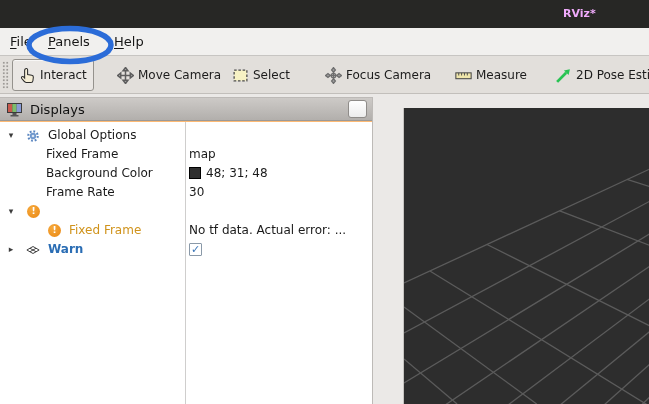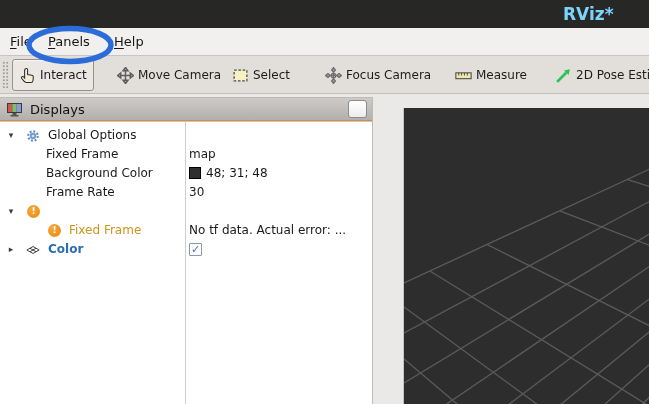--- a/index.html
+++ b/index.html
@@ -3,22 +3,22 @@
 <meta charset="utf-8">
 <style>
   * { margin:0; padding:0; box-sizing:border-box; }
   html,body { width:649px; height:404px; }
   body { font-family:"DejaVu Sans", sans-serif; overflow:hidden; }
 
   .window { position:relative; width:649px; height:404px; background:#ebe9e7; overflow:hidden; }
 
   
   .titlebar { position:absolute; left:0; top:0; width:100%; height:28px; background:#272725; }
-  .titlebar .title { position:absolute; left:563px; top:0; line-height:28px; color:#7dd3fc;
-                     font-size:17px; font-weight:bold; }
+  .titlebar .title { position:absolute; left:563px; top:0; line-height:28px; color:#f0abfc;
+                     font-size:11px; font-weight:bold; }
 
   
   .menubar { position:absolute; left:0; top:28px; width:100%; height:28px; background:#f1f0ee;
              border-bottom:1px solid #c7c5c2; }
   .menu-item { position:absolute; top:0; height:27px; line-height:27px; font-size:13px;
                color:#161616; padding:0 6px; cursor:default; }
   .menu-item .mn { text-decoration:underline; text-underline-offset:2px; }
   #menu-file   { left:4px; }
   #menu-panels { left:42px;text-align:center; }
   #menu-help   { left:108px; }
@@ -241,21 +241,21 @@
         <span class="twist">▸</span>
         <span class="ricon" style="left:26px">
           <svg viewBox="0 0 16 16">
               <g stroke="#3d3d3d" stroke-width="1.1" fill="none">
                 <path d="M1 8 L8 4 L15 8 L8 12 Z"></path>
                 <path d="M4.5 6 L11.5 10"></path>
                 <path d="M11.5 6 L4.5 10"></path>
               </g>
             </svg>
         </span>
-        <span class="rlabel grid-label" style="left:48px">Color</span>
+        <span class="rlabel grid-label" style="left:48px">Warn</span>
         <span class="rvalue"><span class="cbox">✓</span></span>
       </div>
     </div>
   </div>
 
   <div class="viewport">
     <svg viewBox="0 0 246 296" width="246" height="296">
       <g stroke="#5e5e5e" stroke-width="1.3" opacity="0.95">
 
         <line x1="0" y1="175" x2="246" y2="60.9"></line>

